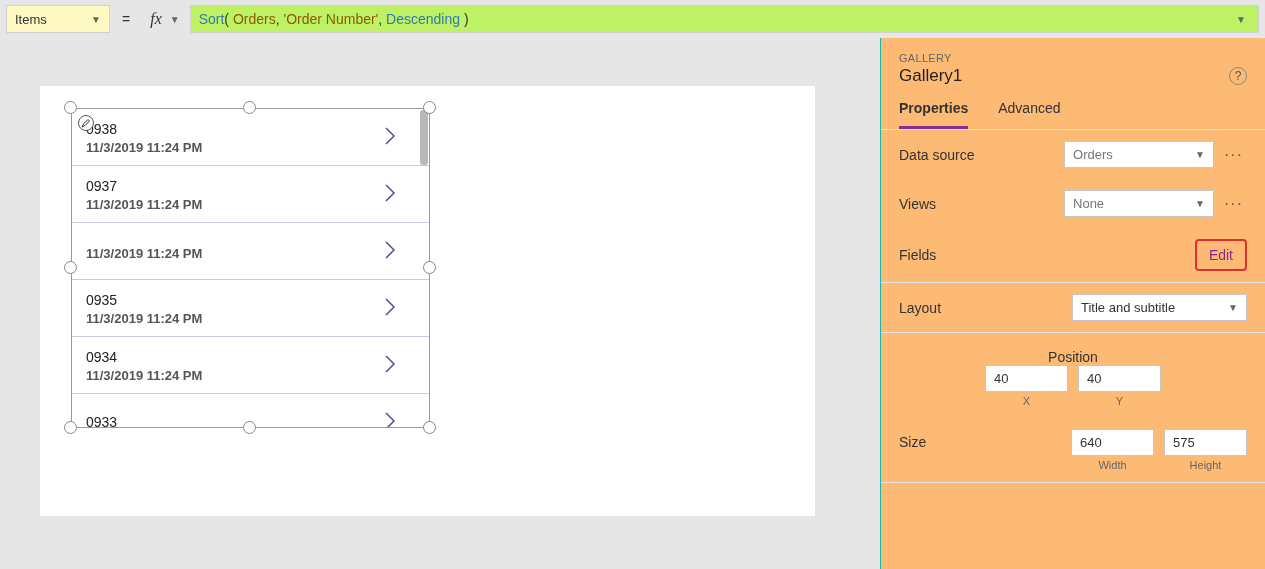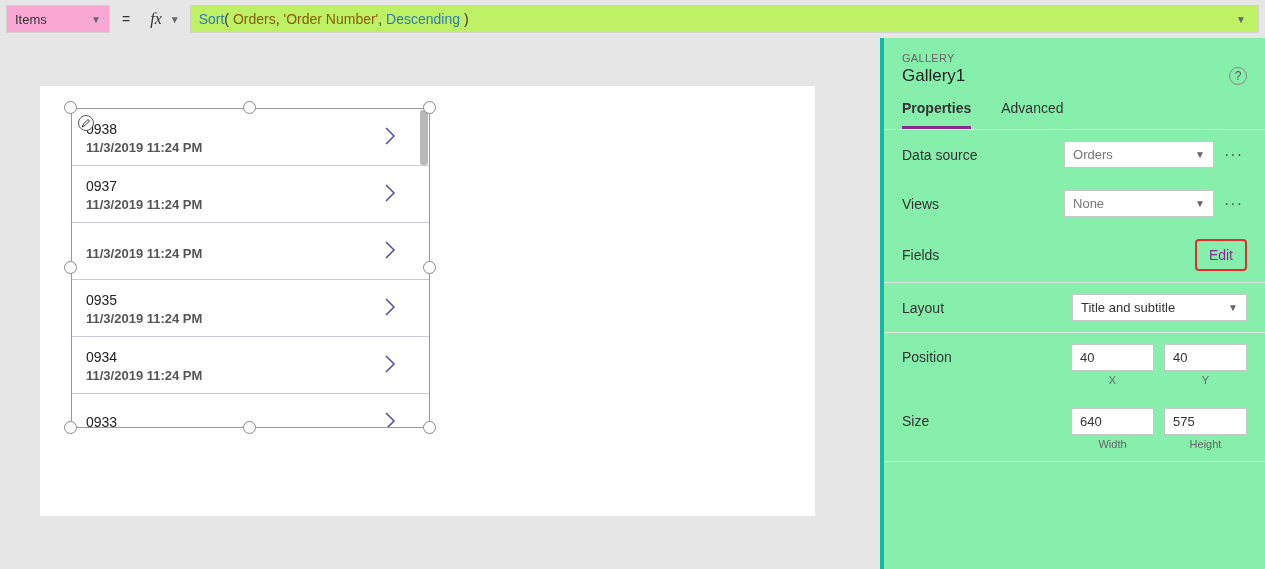--- a/index.html
+++ b/index.html
@@ -14,21 +14,21 @@
     
     .formula-bar {
       height: 38px;
       display: flex;
       align-items: center;
       background: #e6e6e6;
       padding: 0 6px;
       gap: 6px;
     }
     .property-select {
-      background: #f9a8d4;
+      background: #fef9c3;
       border: 1px solid #d1d1d1;
       height: 28px;
       width: 104px;
       display: flex;
       align-items: center;
       justify-content: space-between;
       padding: 0 8px;
       font-size: 13px;
       color: #333;
       cursor: pointer;
@@ -175,22 +175,22 @@
       justify-content: center;
     }
 
     
     .right-panel {
       position: absolute;
       top: 38px;
       right: 0;
       width: 385px;
       bottom: 0;
-      background: #86efac;
-      border-left: 4px solid #14b8a6;
+      background: #fdba74;
+      border-left: 1px solid #14b8a6;
       overflow-y: auto;
     }
     .rp-header {
       padding: 14px 18px 0 18px;
       border-bottom: 1px solid #e2e2e2;
     }
     .rp-type { font-size: 11px; color: #666; letter-spacing: 0.3px; }
     .rp-name-row {
       display: flex;
       align-items: center;
@@ -456,21 +456,21 @@
       <div class="rp-row-label">Layout</div>
       <div class="dd full">
         <span style="color:#333;">Title and subtitle</span>
         <span class="chev">▼</span>
       </div>
     </div>
 
     <div class="rp-sep"></div>
 
 
-    <div class="rp-row" style="align-items:flex-start;">
+    <div class="rp-row" style="align-items:center;flex-direction:column;">
       <div class="rp-row-label" style="padding-top:5px;">Position</div>
       <div class="num-row">
         <div class="pair-col">
           <input class="num-input" value="40" style="">
           <div class="num-caption">X</div>
         </div>
         <div class="pair-col">
           <input class="num-input" value="40" style="">
           <div class="num-caption">Y</div>
         </div>

